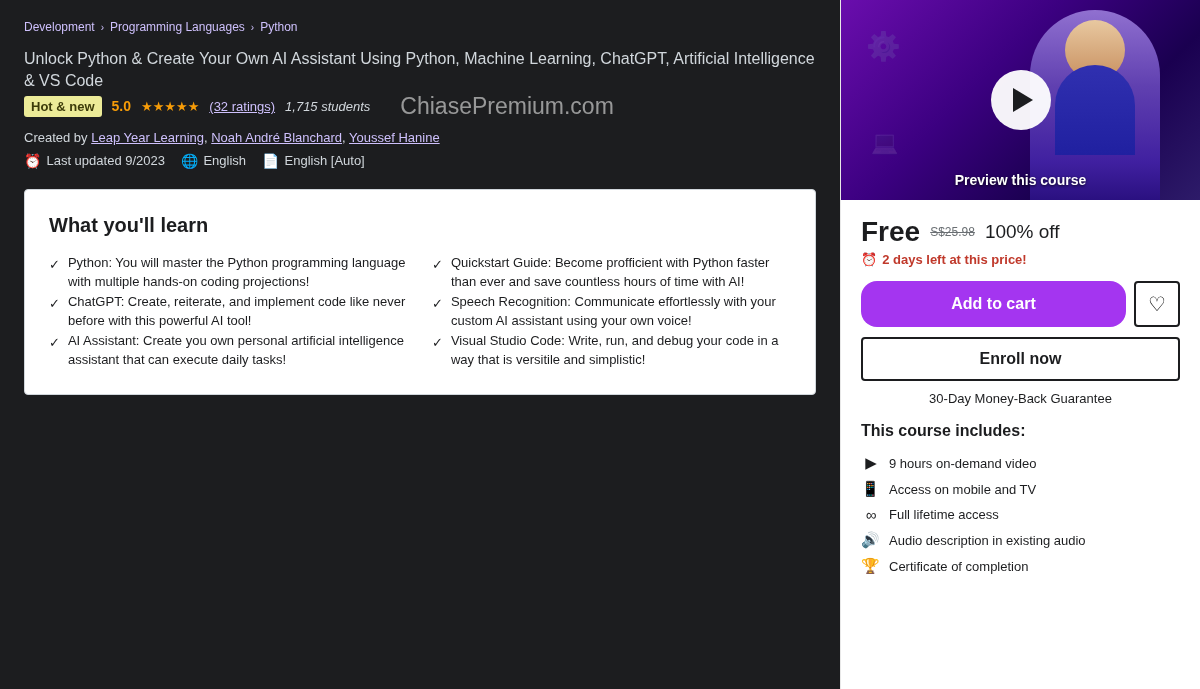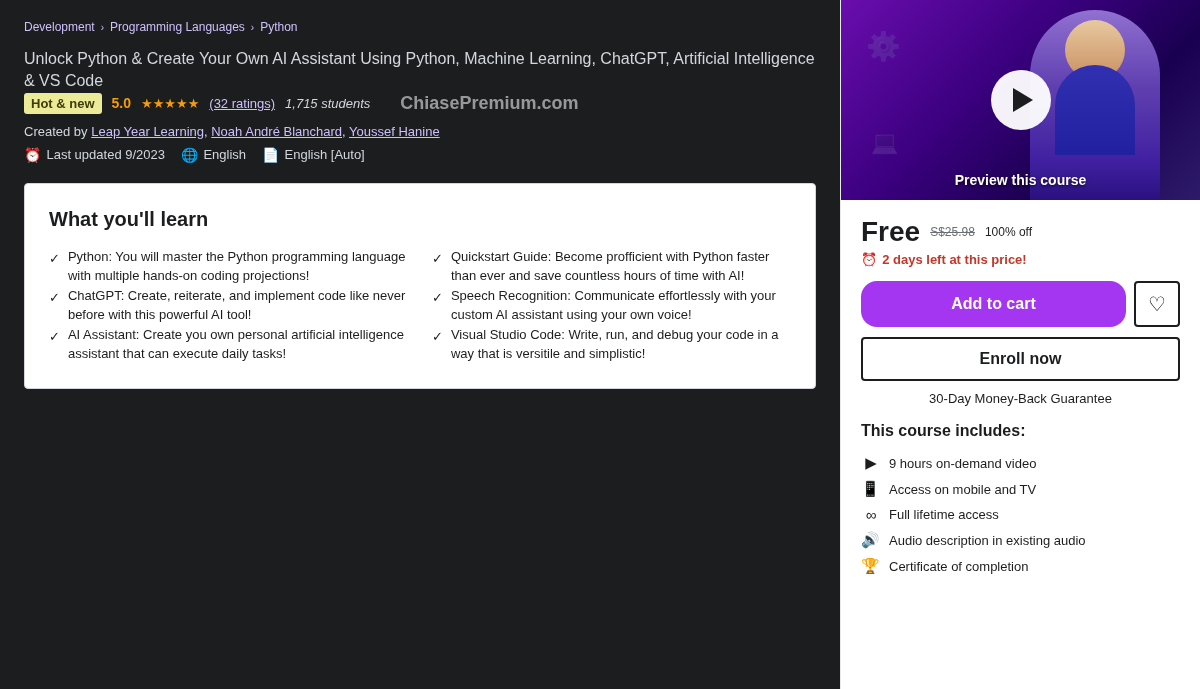--- a/index.html
+++ b/index.html
@@ -17,21 +17,21 @@
     .course-title { font-size: 28px; font-weight: 700; color: #fff; line-height: 1.3; margin-bottom: 10px; }
     .course-subtitle { font-size: 16px; color: #d1d7dc; line-height: 1.4; }
 
     .badges-row { display: flex; align-items: center; gap: 10px; margin-bottom: 10px; flex-wrap: wrap; }
     .badge-hot { background: #eceb98; color: #3d3c0a; font-size: 13px; font-weight: 700; padding: 3px 7px; border-radius: 3px; }
     .rating-score { color: #f69c08; font-weight: 700; font-size: 14px; }
     .stars { color: #f69c08; font-size: 13px; }
     .rating-count { color: #cec0fc; font-size: 13px; text-decoration: underline; }
     .students { color: #d1d7dc; font-size: 13px; font-style: italic; }
 
-    .watermark { color: #ccc; font-size: 18px; font-weight: 700; margin-left: 20px; opacity: 0.7; }
+    .watermark { color: #ccc; font-size: 23px; font-weight: 400; margin-left: 20px; opacity: 0.7; }
 
     .created-by { font-size: 13px; color: #d1d7dc; margin-bottom: 8px; }
     .created-by a { color: #cec0fc; text-decoration: underline; }
 
     .meta-row { display: flex; align-items: center; gap: 16px; font-size: 13px; color: #d1d7dc; margin-bottom: 0; }
     .meta-item { display: flex; align-items: center; gap: 5px; }
     .meta-icon { font-size: 14px; }
 
     
     .learn-section { background: #fff; border: 1px solid #d1d7dc; border-radius: 4px; margin: 20px 0 0 0; padding: 24px 24px; color: #1c1d1f; }
@@ -46,21 +46,21 @@
     .course-preview { position: relative; width: 100%; height: 200px; background: linear-gradient(135deg, #6a0dad 0%, #3b0080 40%, #1a0050 70%, #2d1b69 100%); overflow: hidden; cursor: pointer; }
     .play-button { position: absolute; top: 50%; left: 50%; transform: translate(-50%, -50%); width: 60px; height: 60px; background: rgba(255,255,255,0.95); border-radius: 50%; display: flex; align-items: center; justify-content: center; }
     .play-triangle { width: 0; height: 0; border-top: 12px solid transparent; border-bottom: 12px solid transparent; border-left: 20px solid #1c1d1f; margin-left: 4px; }
     .preview-label { position: absolute; bottom: 12px; left: 50%; transform: translateX(-50%); color: #fff; font-size: 14px; font-weight: 600; white-space: nowrap; text-shadow: 0 1px 3px rgba(0,0,0,0.8); }
     .preview-bg-elements { position: absolute; top: 10px; left: 10px; font-size: 30px; opacity: 0.3; }
 
     .pricing-section { padding: 16px 20px; }
     .price-row { display: flex; align-items: center; gap: 10px; margin-bottom: 4px; }
     .price-free { font-size: 28px; font-weight: 700; color: #1c1d1f; }
     .price-original { font-size: 12px; color: #6a6f73; text-decoration: line-through; }
-    .price-discount { font-size: 12px; color: #1c1d1f; }
+    .price-discount { font-size: 19px; color: #1c1d1f; }
     .urgency { color: #c0392b; font-size: 13px; font-weight: 600; display: flex; align-items: center; gap: 5px; margin-bottom: 14px; }
 
     .btn-row { display: flex; gap: 8px; margin-bottom: 10px; }
     .btn-cart { flex: 1; background: #a435f0; color: #fff; border: none; border-radius: 16px; padding: 12px 16px; font-size: 16px; font-weight: 700; cursor: pointer; }
     .btn-wishlist { width: 46px; height: 46px; border: 2px solid #1c1d1f; background: #fff; border-radius: 4px; display: flex; align-items: center; justify-content: center; cursor: pointer; font-size: 20px; }
     .btn-enroll { width: 100%; background: #fff; color: #1c1d1f; border: 2px solid #1c1d1f; border-radius: 4px; padding: 11px 0; font-size: 16px; font-weight: 700; cursor: pointer; margin-bottom: 10px; }
     .guarantee { text-align: center; font-size: 13px; color: #1c1d1f; margin-bottom: 16px; }
 
     .includes-title { font-size: 16px; font-weight: 700; color: #1c1d1f; margin-bottom: 10px; }
     .includes-list { list-style: none; }

